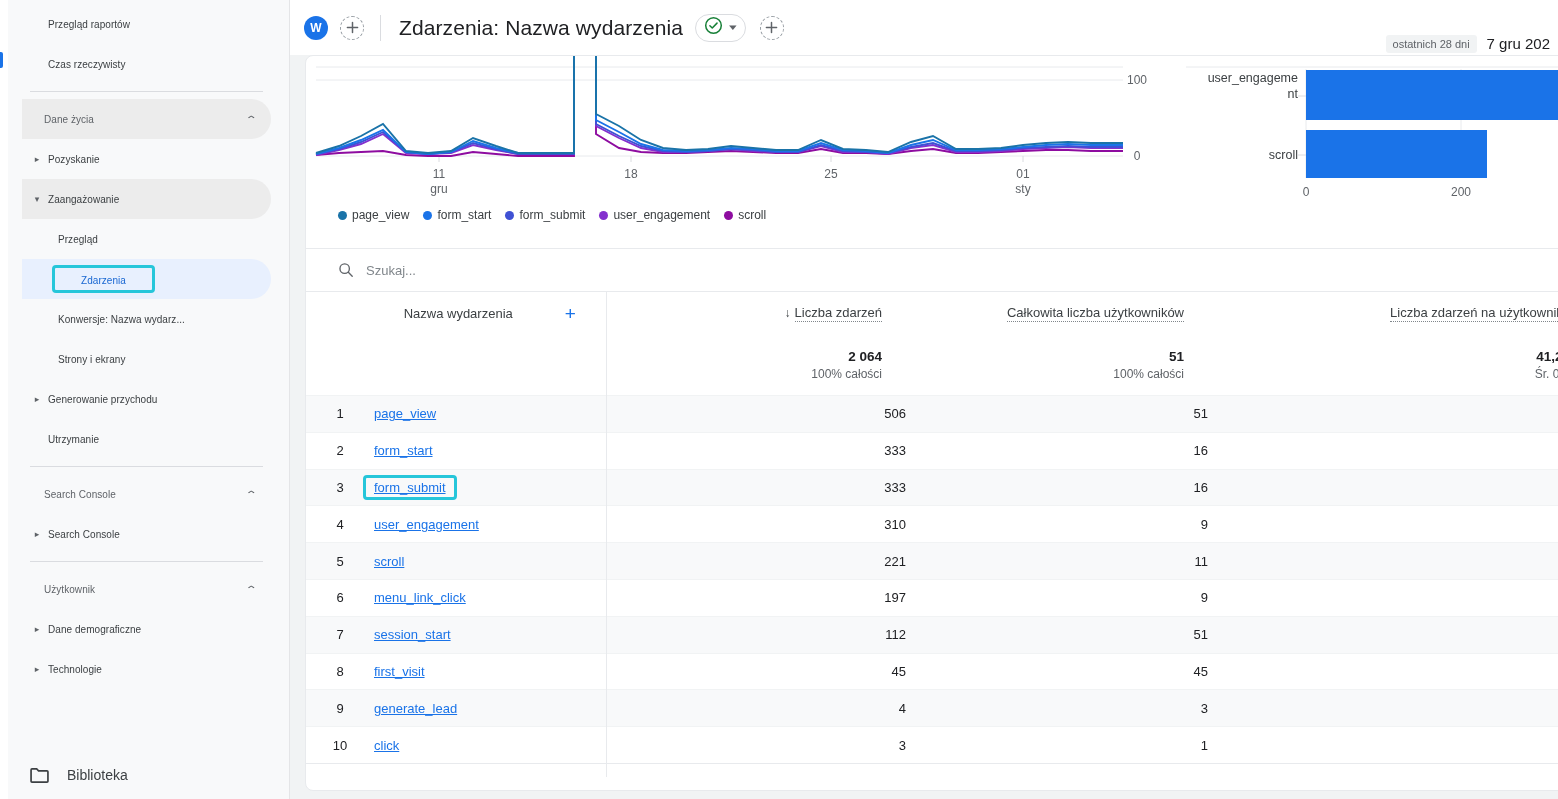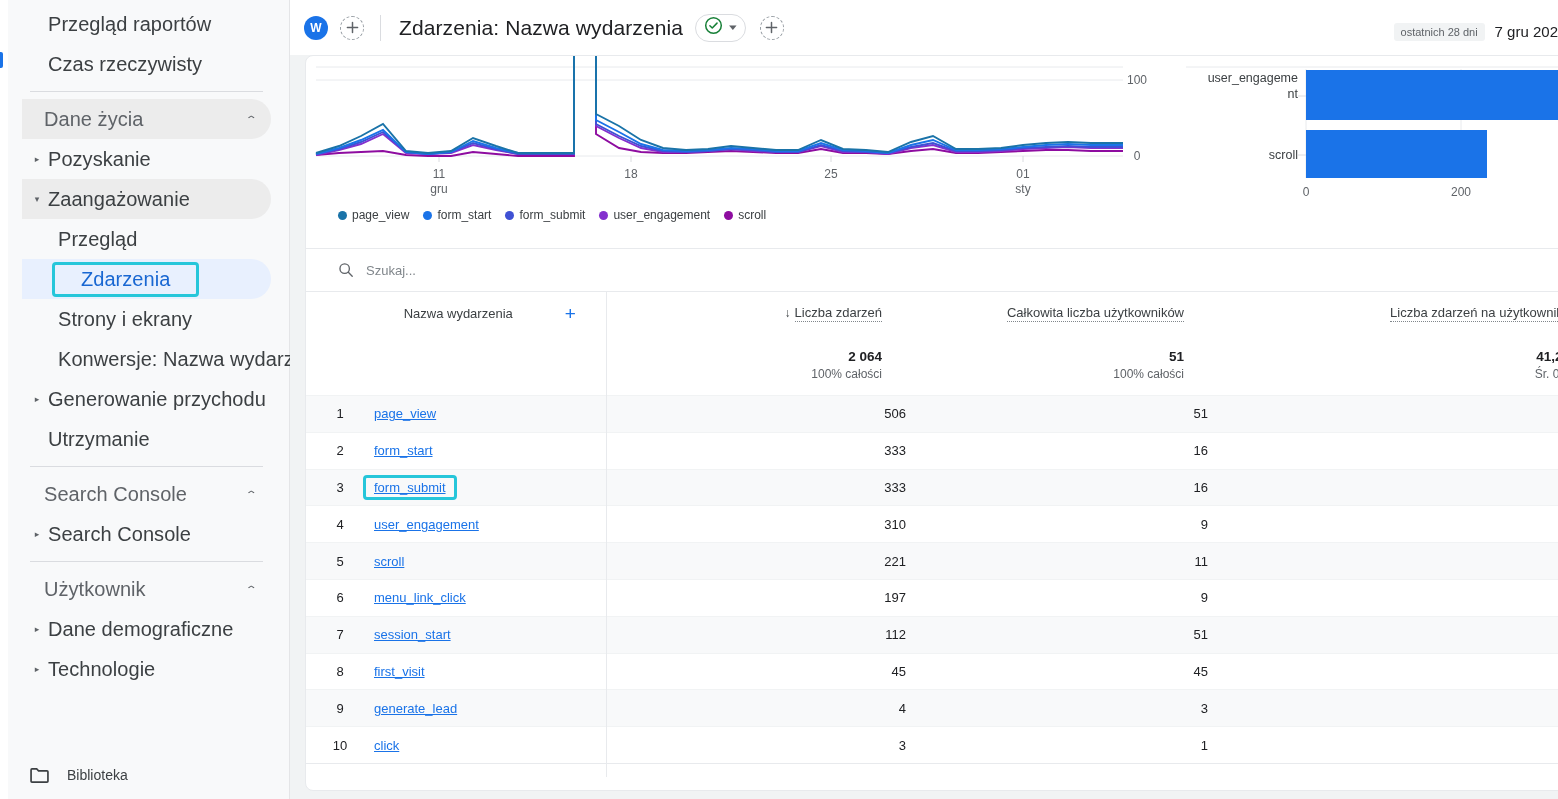--- a/index.html
+++ b/index.html
@@ -30,21 +30,21 @@
     display: flex; align-items: center;
     height: 40px; margin: 0 18px 0 14px;
     border-radius: 0 20px 20px 0;
     padding-left: 4px; cursor: pointer;
     white-space: nowrap;
   }
   .nav-item .caret {
     width: 22px; flex: 0 0 22px; text-align: center;
     font-size: 9px; color: #5f6368; line-height: 1;
   }
-  .nav-item .lbl { font-size: 20px; color: #3c4043; letter-spacing: .05px; }
+  .nav-item .lbl { font-size: 10px; color: #3c4043; letter-spacing: .05px; }
   .nav-item.lvl2 { padding-left: 36px; }
   .nav-item.active { background: #e8f0fe; }
   .nav-item.active .lbl { color: #1967d2; }
   .nav-item.hovered { background: #ececec; }
   .nav-item.section {
     color: #5f6368; justify-content: space-between;
     padding-left: 22px; padding-right: 16px;
   }
   .nav-item.section .lbl { color: #5f6368; }
   .nav-item.section.shaded { background: #ececec; }
@@ -89,22 +89,22 @@
     letter-spacing: .1px;
   }
   .chip-check {
     display: flex; align-items: center; gap: 6px;
     height: 28px; padding: 0 8px 0 8px;
     border: 1px solid #dadce0; border-radius: 16px;
     margin-left: 12px; cursor: pointer;
   }
   .chip-check .dd { font-size: 8px; color: #5f6368; transform: scaleX(1.6); }
   .topbar-right {
-    position: absolute; right: 0; top: 4px; height: 55px;
-    display: flex; align-items: center; padding-right: 0px;
+    position: absolute; right: 0; top: 16px; height: 55px;
+    display: flex; align-items: center; padding-right: 8px;
     white-space: nowrap;
   }
   .daterange-chip {
     font-size: 11px; color: #5f6368; background: #f1f3f4;
     padding: 3px 7px; border-radius: 3px; margin-right: 10px;
   }
   .daterange-text { font-size: 15px; color: #202124; }
 
   
   .card {
@@ -234,25 +234,25 @@
       <span class="lbl">Przegląd</span>
     </div>
 
     <div class="nav-item lvl2 active">
       <span class="zdarzenia-box">
         <span class="lbl">Zdarzenia</span>
       </span>
     </div>
 
     <div class="nav-item lvl2">
+      <span class="lbl">Konwersje: Nazwa wydarz...</span>
+    </div>
+
+    <div class="nav-item lvl2">
       <span class="lbl">Strony i ekrany</span>
-    </div>
-
-    <div class="nav-item lvl2">
-      <span class="lbl">Konwersje: Nazwa wydarz...</span>
     </div>
 
     <div class="nav-item">
       <span class="caret">▸</span>
       <span class="lbl">Generowanie przychodu</span>
     </div>
 
     <div class="nav-item">
       <span class="caret"></span>
       <span class="lbl">Utrzymanie</span>

